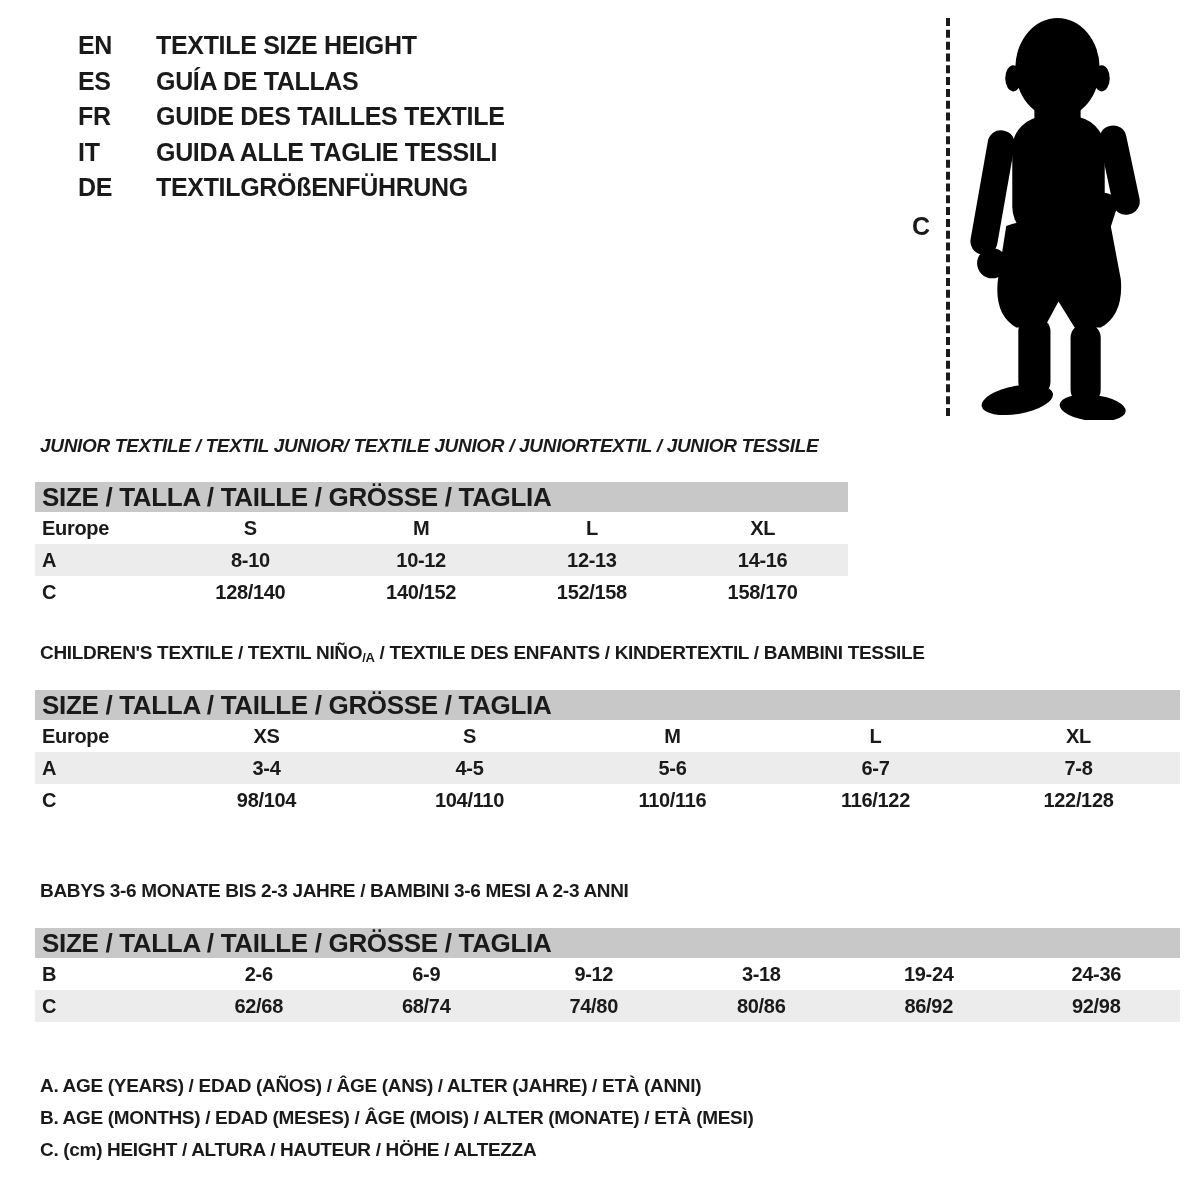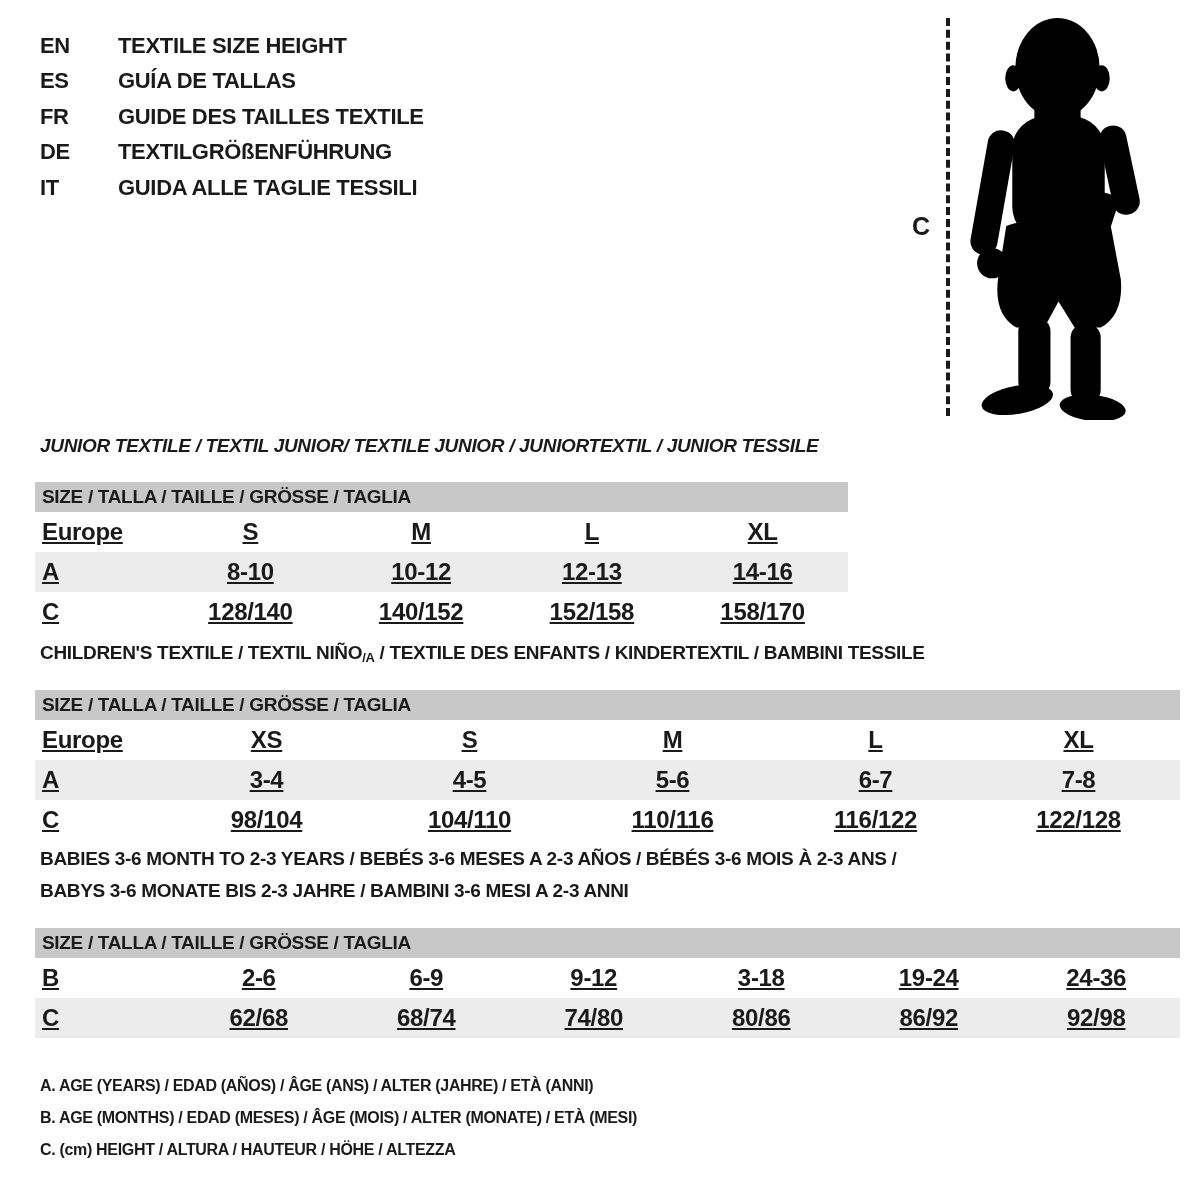--- a/index.html
+++ b/index.html
@@ -18,77 +18,77 @@
     letter-spacing:-0.02em;
   }
   .page{
     position:relative;
     width:1200px;height:1200px;
     background:var(--page-bg);
     overflow:hidden;
   }
   
   .lang-block{position:absolute;left:40px;top:28px;}
-  .lang-row{display:flex;height:35.5px;align-items:center;font-size:22px;}
+  .lang-row{display:flex;height:35.5px;align-items:center;font-size:25px;margin-left:38px;}
   .lang-code{width:78px;flex:0 0 78px;}
   .lang-title{white-space:nowrap;}
   
   .figure{position:absolute;left:880px;top:0;width:320px;height:430px;}
   .dashed-line{
     position:absolute;left:66px;top:18px;height:398px;width:0;
     border-left:4px dashed var(--text);
   }
   .fig-label{position:absolute;left:32px;top:212px;font-size:25px;}
   .baby-svg{position:absolute;left:80px;top:10px;}
   .baby-svg *{fill:var(--silhouette);}
   
   .section-title{position:absolute;left:40px;font-size:19px;white-space:nowrap;}
   .section-title .sub{font-size:13px;vertical-align:-3px;}
   .size-table{position:absolute;left:35px;}
   .size-bar{
     height:30px;line-height:30px;background:var(--header-bg);
-    padding-left:7px;font-size:19px;white-space:nowrap;
+    padding-left:7px;font-size:26px;white-space:nowrap;
   }
   table.tbl{width:100%;border-collapse:collapse;table-layout:fixed;}
-  table.tbl td{height:40px;font-size:24px;text-align:center;vertical-align:middle;text-decoration:underline;}
+  table.tbl td{height:32px;font-size:20px;text-align:center;vertical-align:middle;}
   table.tbl td.lbl{text-align:left;padding-left:7px;}
   tr.alt{background:var(--row-alt-bg);}
   .w-junior{width:813px;}
   .w-wide{width:1145px;}
   col.c0{width:130px;}
   col.c0b{width:140px;}
   
   .legend{position:absolute;left:40px;top:1070px;}
-  .legend-line{height:32px;line-height:32px;font-size:16px;white-space:nowrap;}
+  .legend-line{height:32px;line-height:32px;font-size:19px;white-space:nowrap;}
 </style>
 </head>
 <body>
 
 <div class="page">
 
   <div class="lang-block">
     <div class="lang-row">
       <span class="lang-code">EN</span>
       <span class="lang-title">TEXTILE SIZE HEIGHT</span>
     </div>
     <div class="lang-row">
       <span class="lang-code">ES</span>
       <span class="lang-title">GUÍA DE TALLAS</span>
     </div>
     <div class="lang-row">
       <span class="lang-code">FR</span>
       <span class="lang-title">GUIDE DES TAILLES TEXTILE</span>
     </div>
     <div class="lang-row">
+      <span class="lang-code">IT</span>
+      <span class="lang-title">GUIDA ALLE TAGLIE TESSILI</span>
+    </div>
+    <div class="lang-row">
       <span class="lang-code">DE</span>
       <span class="lang-title">TEXTILGRÖßENFÜHRUNG</span>
-    </div>
-    <div class="lang-row">
-      <span class="lang-code">IT</span>
-      <span class="lang-title">GUIDA ALLE TAGLIE TESSILI</span>
     </div>
   </div>
 
   <div class="figure">
     <span class="fig-label">C</span>
     <div class="dashed-line"></div>
     <svg class="baby-svg" width="195" height="410" viewBox="0 0 190 408" aria-hidden="true">
       <ellipse cx="95" cy="58" rx="42" ry="50"></ellipse>
       <ellipse cx="51" cy="68" rx="8" ry="13"></ellipse>
       <ellipse cx="139" cy="68" rx="8" ry="13"></ellipse>
@@ -177,21 +177,20 @@
         <td>98/104</td>
         <td>104/110</td>
         <td>110/116</td>
         <td>116/122</td>
         <td>122/128</td>
       </tr>
     </tbody>
       </table>
   </div>
 
-  <h2 class="section-title" style="top:848px;">BABIES 3-6 MONTH TO 2-3 YEARS / BEBÉS 3-6 MESES A 2-3 AÑOS / BÉBÉS 3-6 MOIS À 2-3 ANS /</h2>
   <h2 class="section-title" style="top:880px;">BABYS 3-6 MONATE BIS 2-3 JAHRE / BAMBINI 3-6 MESI A 2-3 ANNI</h2>
   <div class="size-table w-wide" style="top:928px;">
     <div class="size-bar">SIZE / TALLA / TAILLE / GRÖSSE / TAGLIA</div>
     <table class="tbl">
       <colgroup>
           <col class="c0b">
           <col>
           <col>
           <col>
           <col>

